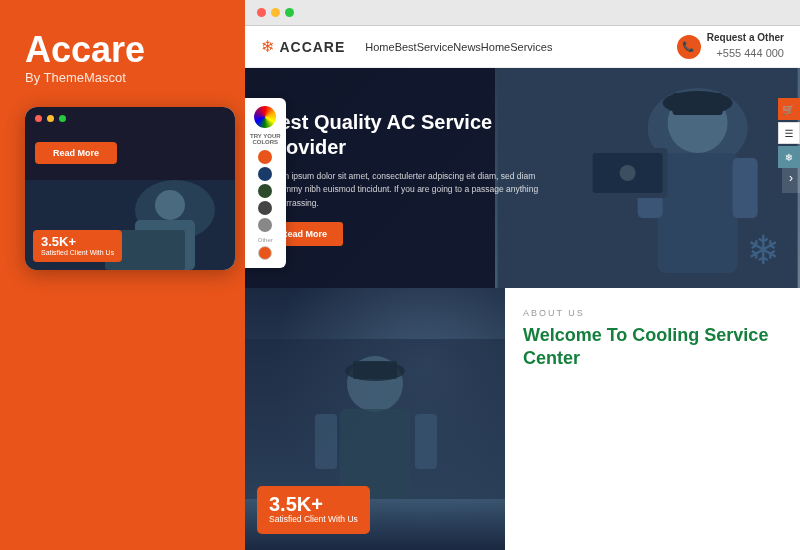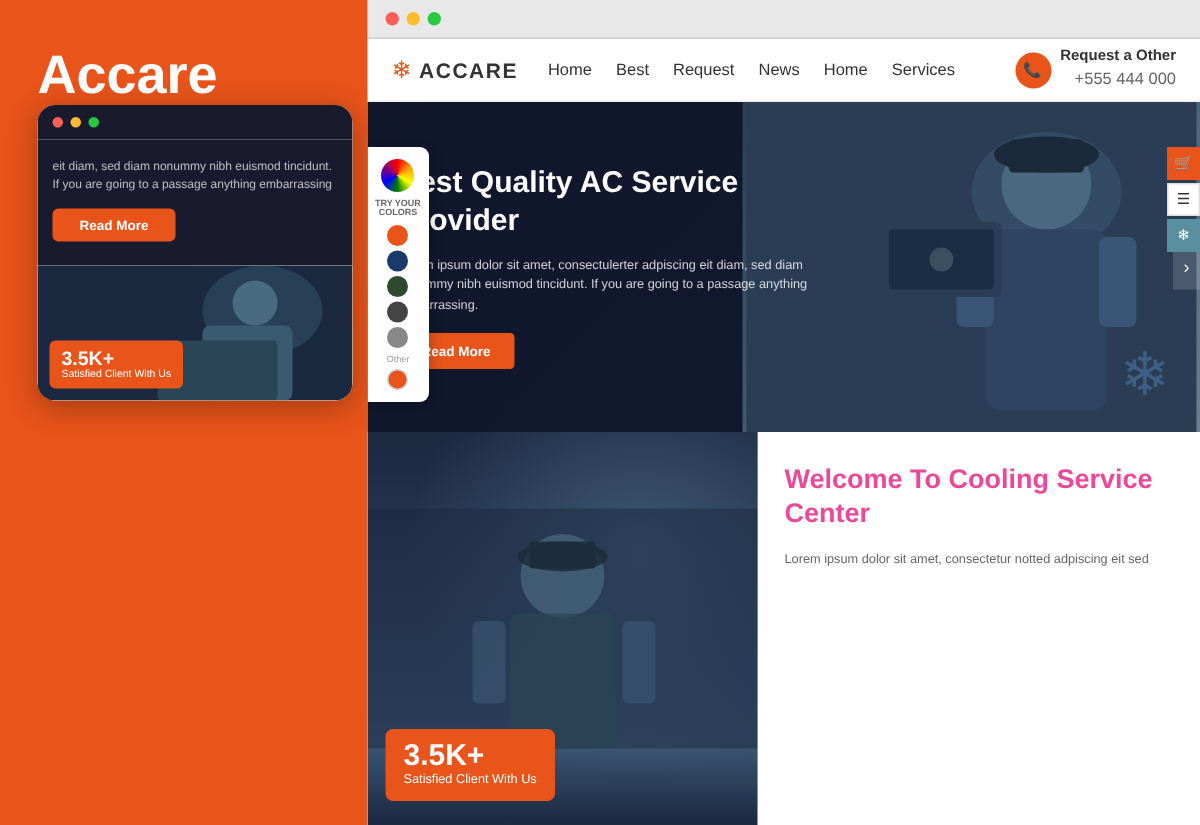--- a/index.html
+++ b/index.html
@@ -176,21 +176,21 @@
       font-size: 16px;
     }
     .site-logo-text {
       font-size: 14px;
       font-weight: 800;
       color: #333;
       letter-spacing: 1px;
     }
     .site-nav-links {
       display: flex;
-      gap: 16px;
+      gap: 0;
       flex: 1;
     }
     .site-nav-link {
       font-size: 11px;
       color: #333;
       text-decoration: none;
       font-weight: 500;
     }
     .site-nav-cta {
       display: flex;
@@ -423,44 +423,44 @@
     .about-label {
       font-size: 9px;
       color: #999;
       letter-spacing: 2px;
       text-transform: uppercase;
       margin-bottom: 6px;
     }
     .about-title {
       font-size: 18px;
       font-weight: 800;
-      color: #ec4899;
+      color: #15803d;
       line-height: 1.3;
       margin-bottom: 10px;
     }
     .about-desc {
       font-size: 8.5px;
       color: #666;
       line-height: 1.7;
     }
   </style>
 </head>
 <body>
 
 <div class="left-panel">
   <div class="brand-title">Accare</div>
+  <div class="brand-by">By ThemeMascot</div>
 
   <div class="mobile-mockup">
     <div class="mockup-top-bar">
       <div class="mockup-dot red"></div>
       <div class="mockup-dot yellow"></div>
       <div class="mockup-dot green"></div>
     </div>
     <div class="mockup-hero">
-      <div class="mockup-hero-text">eit diam, sed diam nonummy nibh euismod tincidunt. If you are going to a passage anything embarrassing</div>
       <button class="mockup-read-more-btn">Read More</button>
     </div>
     <div class="mockup-bottom-section">
       <div class="mockup-bottom-img">
         
         <svg width="100%" height="90" viewBox="0 0 210 90" xmlns="http://www.w3.org/2000/svg">
           <rect width="210" height="90" fill="#1a2840"></rect>
           <ellipse cx="150" cy="30" rx="40" ry="30" fill="#2d4a60" opacity="0.7"></ellipse>
           <rect x="110" y="40" width="60" height="50" fill="#3a5a70" rx="5"></rect>
           <circle cx="145" cy="25" r="15" fill="#4a6a80"></circle>
@@ -485,21 +485,21 @@
   <div class="website-content">
 
     <div class="site-navbar">
       <div class="site-logo">
         <span class="site-logo-icon">❄</span>
         <span class="site-logo-text">ACCARE</span>
       </div>
       <div class="site-nav-links">
         <a class="site-nav-link">Home</a>
         <a class="site-nav-link">Best</a>
-        <a class="site-nav-link">Request</a>
+        <a class="site-nav-link">Service</a>
         <a class="site-nav-link">News</a>
         <a class="site-nav-link">Home</a>
         <a class="site-nav-link">Services</a>
       </div>
       <div class="site-nav-cta">
         <div class="cta-icon">📞</div>
         <div class="cta-text-block">
           <span class="cta-label">Request a Other</span>
           <span class="cta-phone">+555 444 000</span>
         </div>
@@ -572,18 +572,18 @@
             <ellipse cx="130" cy="32" rx="30" ry="10" fill="#1a2a3a" opacity="0.8"></ellipse>
             <rect x="108" y="22" width="44" height="18" fill="#1a2a3a" rx="2" opacity="0.8"></rect>
           </svg>
         </div>
         <div class="below-counter-badge">
           <div class="below-counter-num">3.5K+</div>
           <div class="below-counter-label">Satisfied Client With Us</div>
         </div>
       </div>
       <div class="below-right">
+        <div class="about-label">ABOUT US</div>
         <h2 class="about-title">Welcome To Cooling Service Center</h2>
-        <p class="about-desc">Lorem ipsum dolor sit amet, consectetur notted adpiscing eit sed</p>
       </div>
     </div>
   </div>
 </div>
 
 </body></html>

